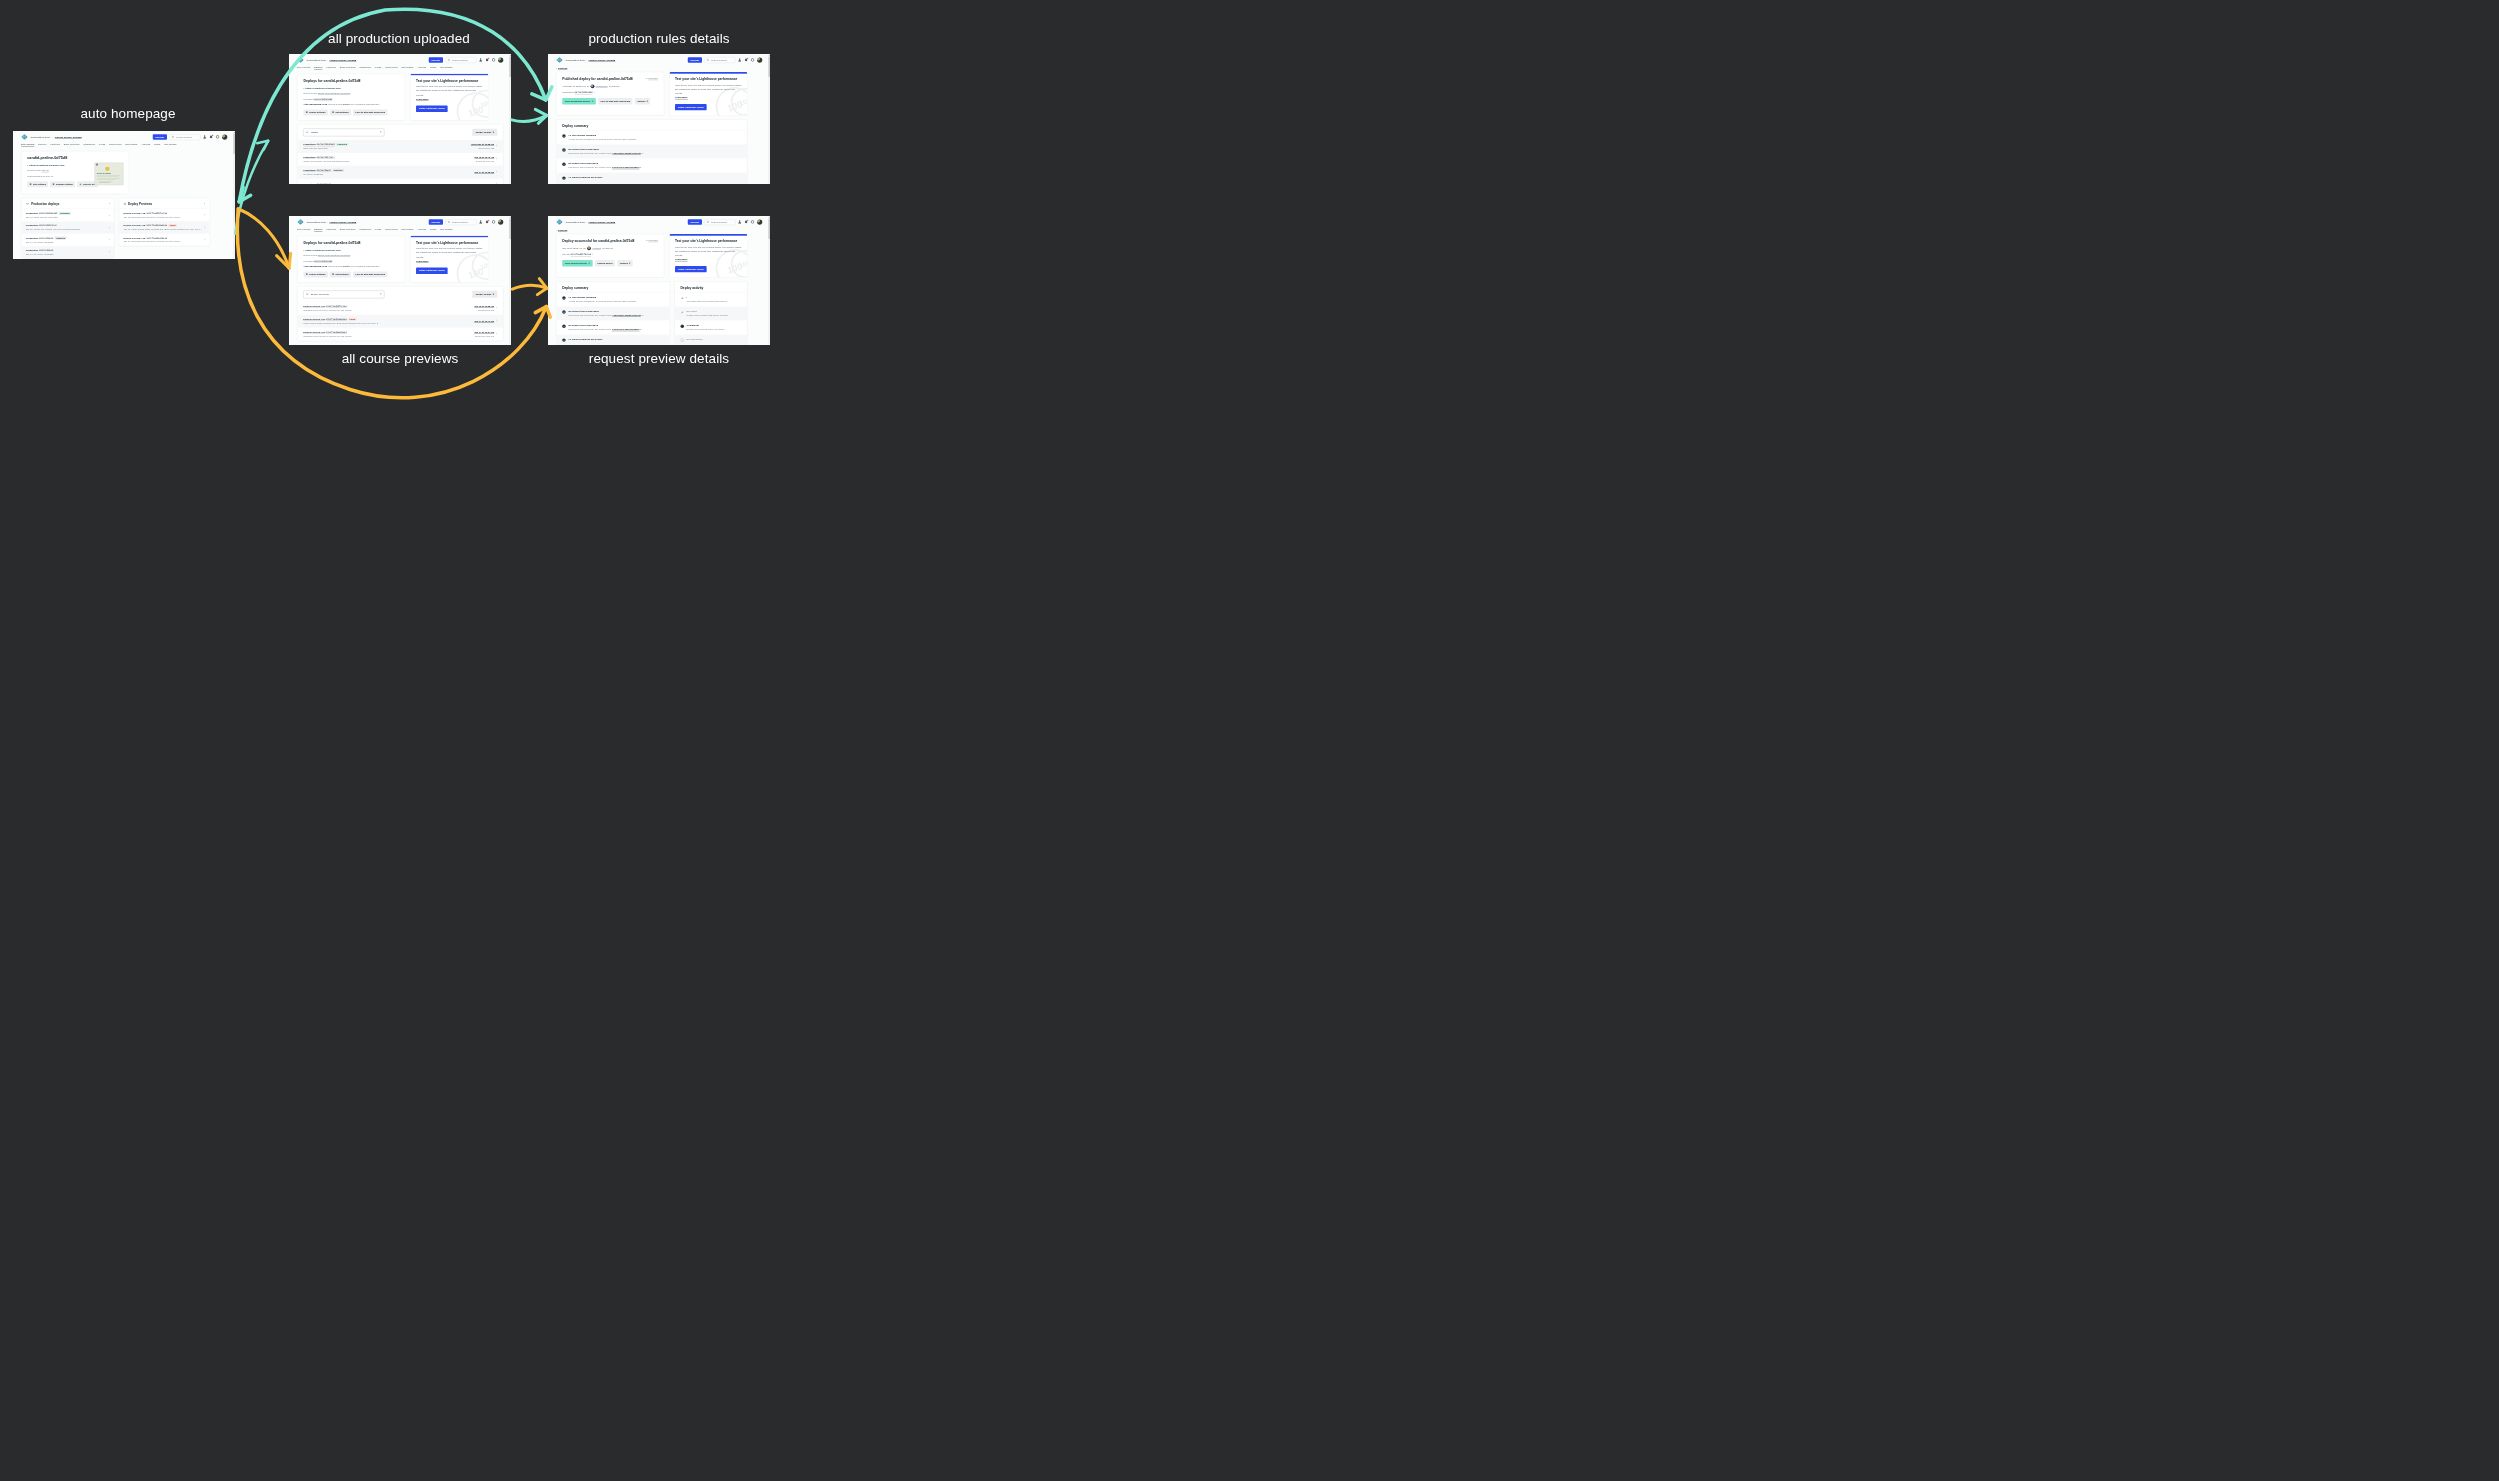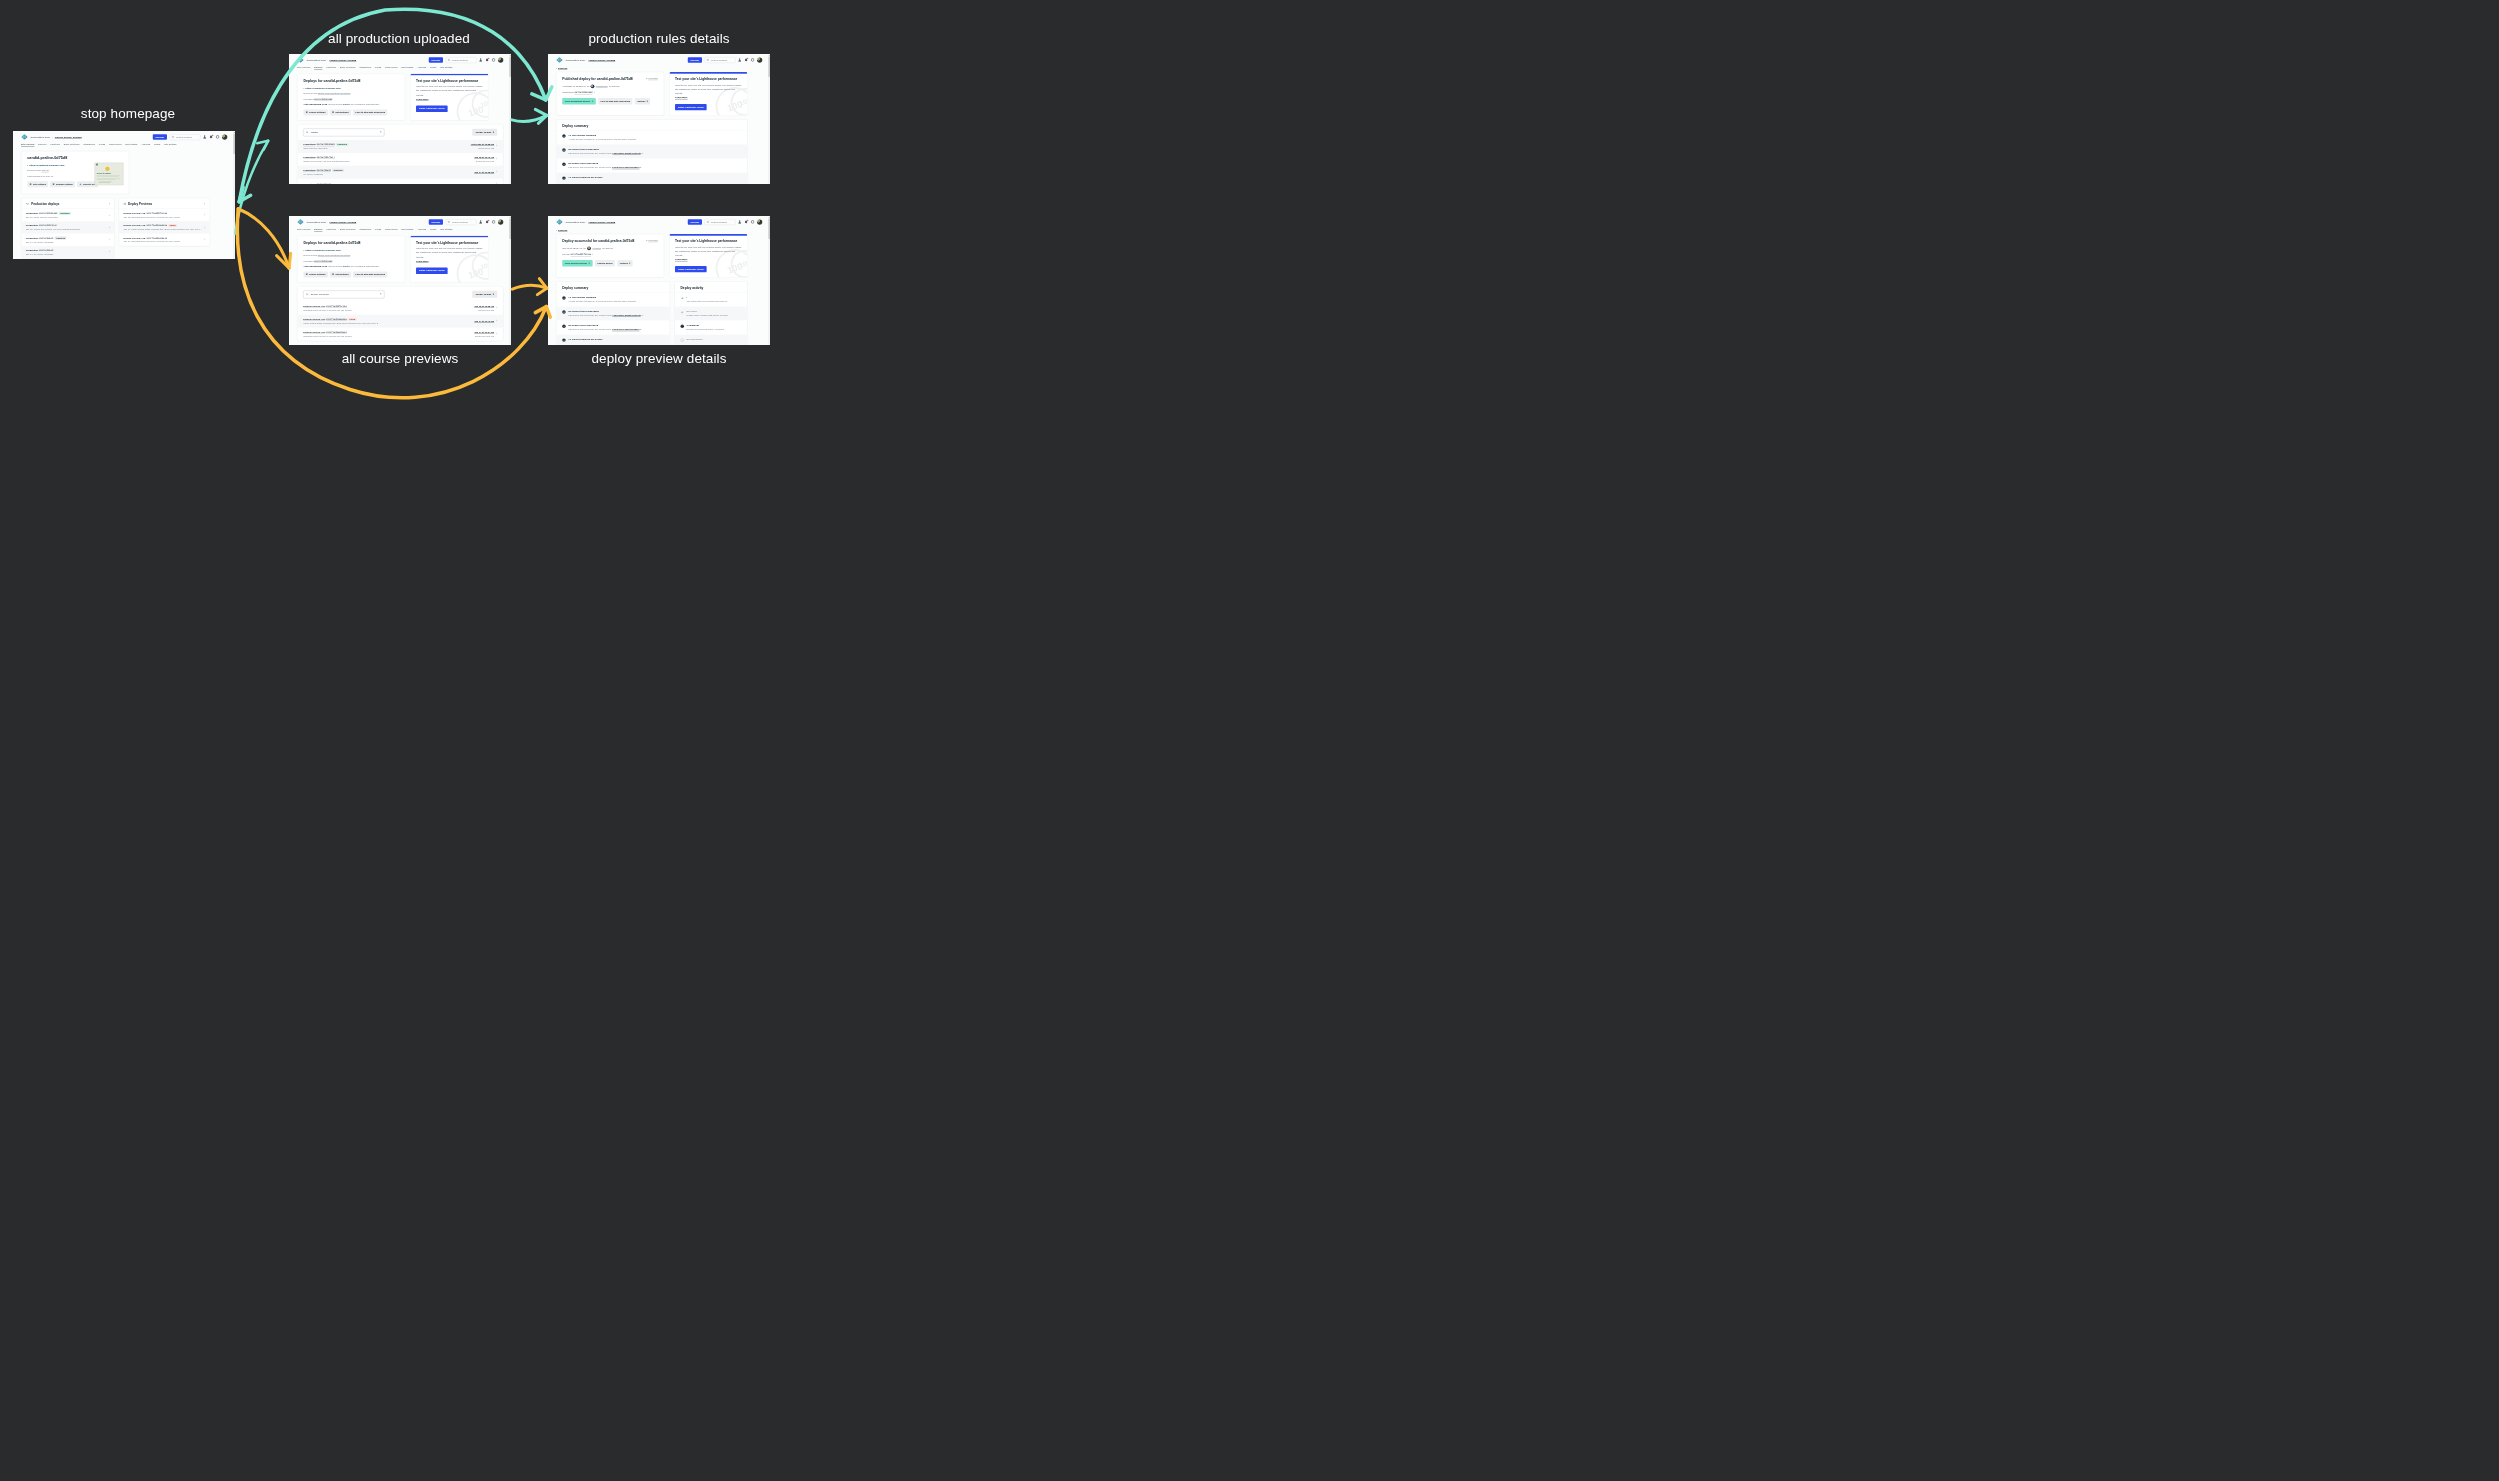--- a/index.html
+++ b/index.html
@@ -181,25 +181,25 @@
   .sct{flex:1;min-width:0;}
   .st{font-size:8px;font-weight:700;color:#13222a;}
   .st.muted{color:#8d979d;font-weight:700;}
   .sd{margin-top:4.5px;font-size:7.5px;color:#76828a;}
   .slnk{font-weight:700;color:#15242b;text-decoration:underline;text-underline-offset:1.5px;}
   .sarr{font-size:6.5px;color:#31404a;margin-left:1.5px;}
 </style>
 </head>
 <body style="background: rgb(42, 43, 44);">
 
-<div class="dlabel" style="left:128px;top:106px;">stop homepage</div>
+<div class="dlabel" style="left:128px;top:106px;">auto homepage</div>
 <div class="dlabel" style="left:399px;top:31px;">all production uploaded</div>
 <div class="dlabel" style="left:659px;top:31px;">production rules details</div>
 <div class="dlabel" style="left:400px;top:351px;">all course previews</div>
-<div class="dlabel" style="left:659px;top:351px;">deploy preview details</div>
+<div class="dlabel" style="left:659px;top:351px;">request preview details</div>
 
 <div class="shot" id="shot-home" style="left:12.5px;top:131px;width:222px;height:128px;">
  <div class="inner">
   <div class="hd">
     <svg class="logo" viewBox="0 0 48 44">
       <defs>
             <linearGradient id="lg1" x1="0" y1="0" x2="1" y2="1">
         <stop offset="0" stop-color="#4fc5c2"></stop>
               <stop offset="1" stop-color="#3572a8"></stop>
             </linearGradient>

